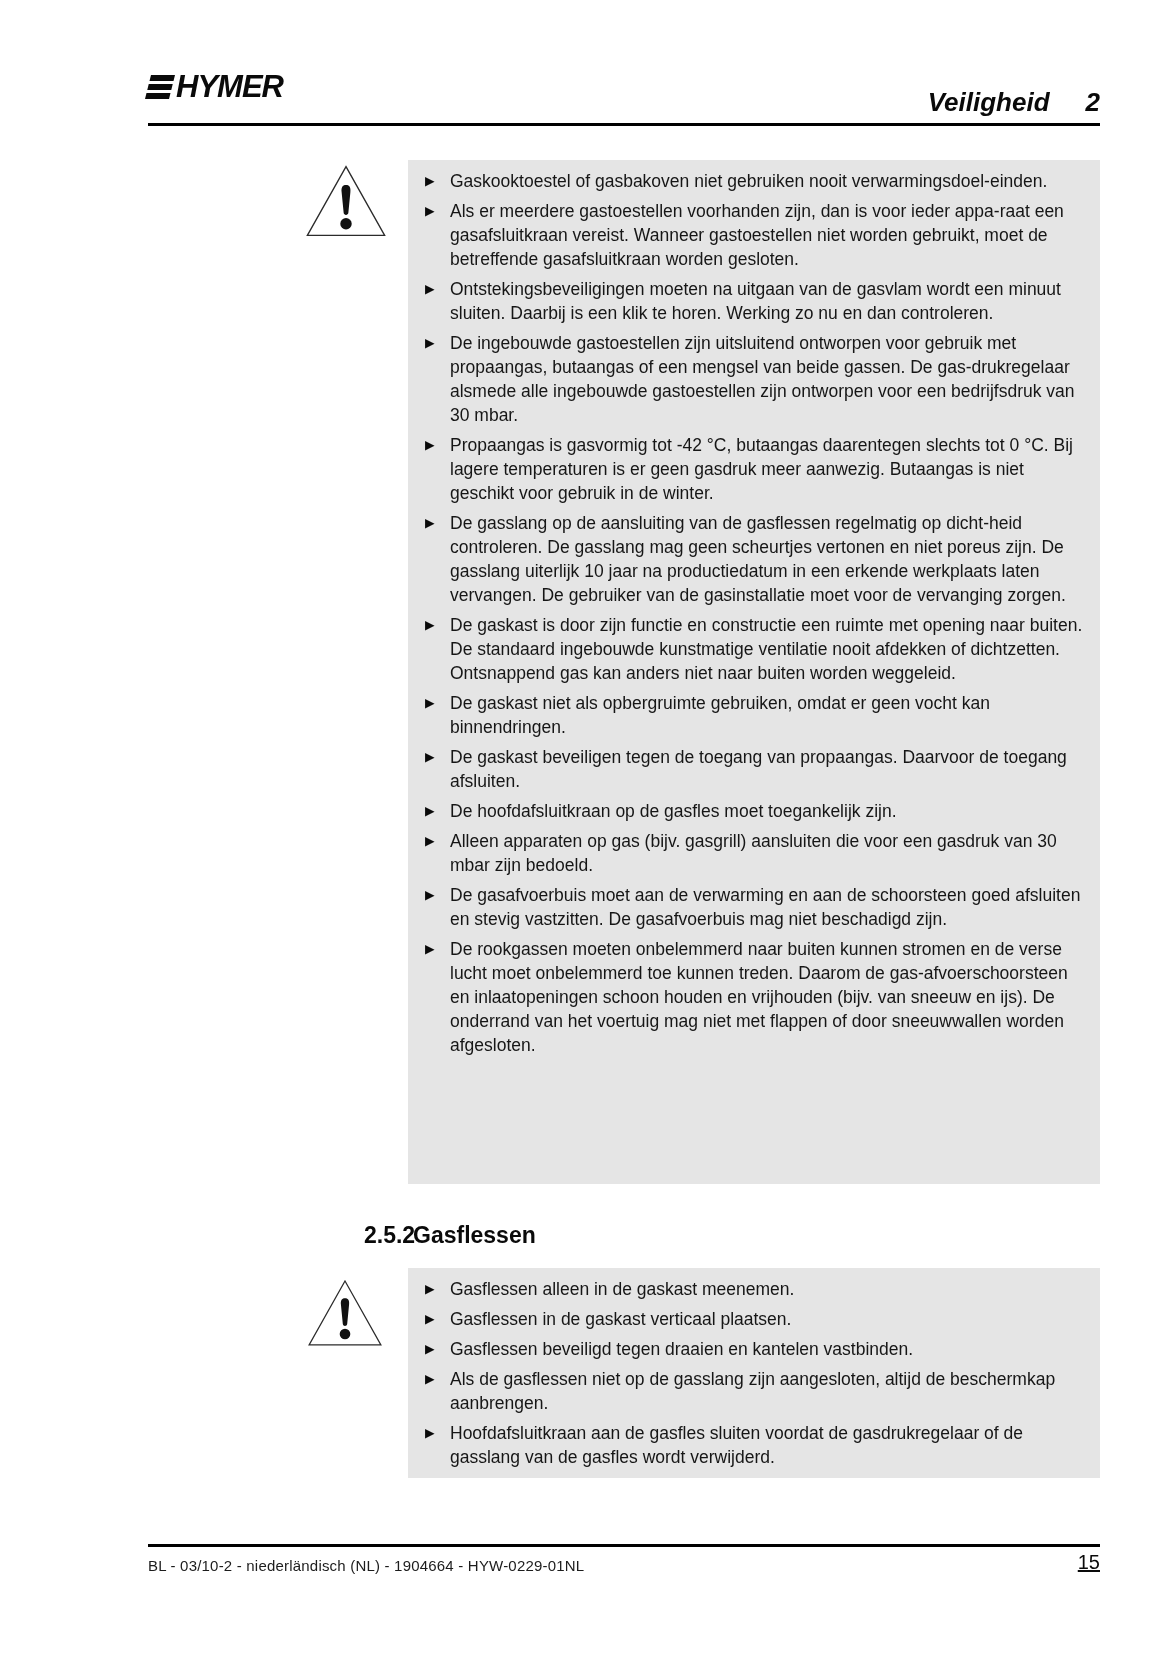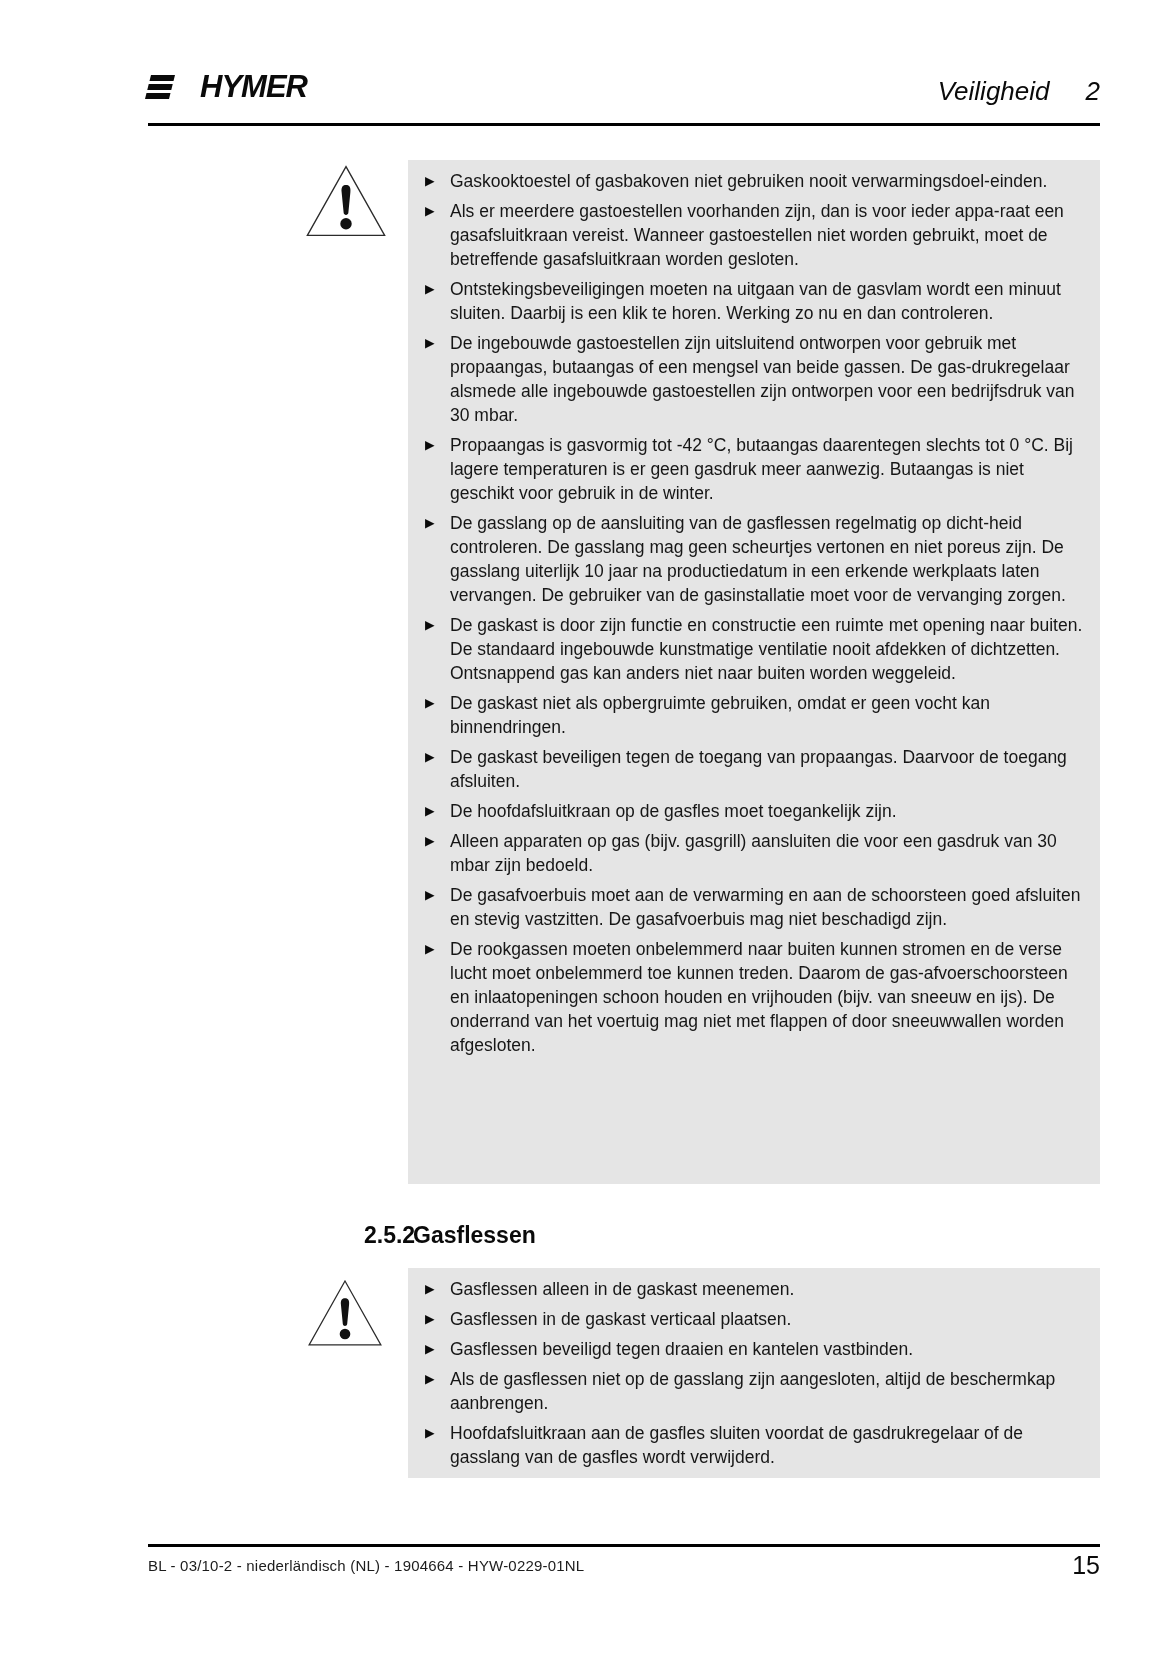--- a/index.html
+++ b/index.html
@@ -10,30 +10,30 @@
     width: 1166px;
     height: 1654px;
     position: relative;
     overflow: hidden;
   }
   .page { position: absolute; inset: 0; background: #fff; }
 
   
   .logo {
     position: absolute; left: 148px; top: 70px;
-    display: flex; align-items: center; height: 34px; gap: 24px;
+    display: flex; align-items: center; height: 34px;
   }
   .logo-bars { display: inline-flex; flex-direction: column; gap: 3px; margin-right: 4px; transform: skewX(-14deg); }
   .logo-bars i { display: block; width: 24px; height: 6px; background: #0a0a0a; }
   .logo-text {
     font-weight: bold; font-style: italic; font-size: 31px; letter-spacing: -1px; color: #0a0a0a;
   }
   .header-right {
-    position: absolute; right: 66px; top: 76px;
-    font-weight: normal; font-style: italic; font-size: 26px; color: #0a0a0a;
+    position: absolute; right: 66px; top: 87px;
+    font-weight: bold; font-style: italic; font-size: 26px; color: #0a0a0a;
   }
   .header-right .chapter { margin-left: 36px; }
   .rule { position: absolute; background: #000; height: 3px; left: 148px; width: 952px; }
   .header-rule { top: 123px; }
 
   
   .warn-icon { position: absolute; }
   .warn-icon.first { left: 304px; top: 162px; width: 84px; height: 78px; }
   .warn-icon.second { left: 306px; top: 1276px; width: 78px; height: 74px; }
 
@@ -64,21 +64,21 @@
   .sec-title { left: 413px; }
 
   
   .footer-rule { top: 1544px; }
   .doc-code {
     position: absolute; left: 148px; top: 1557px;
     font-size: 15px; color: #1c1c1c; letter-spacing: 0.2px;
   }
   .page-num {
     position: absolute; right: 66px; top: 1551px;
-    font-size: 25px; color: #0a0a0a;
+    font-size: 20px; color: #0a0a0a; text-decoration: underline;
   }
 </style>
 </head>
 <body>
 
 <div class="page">
 
   <div class="logo">
     <span class="logo-bars">
         <i></i>

